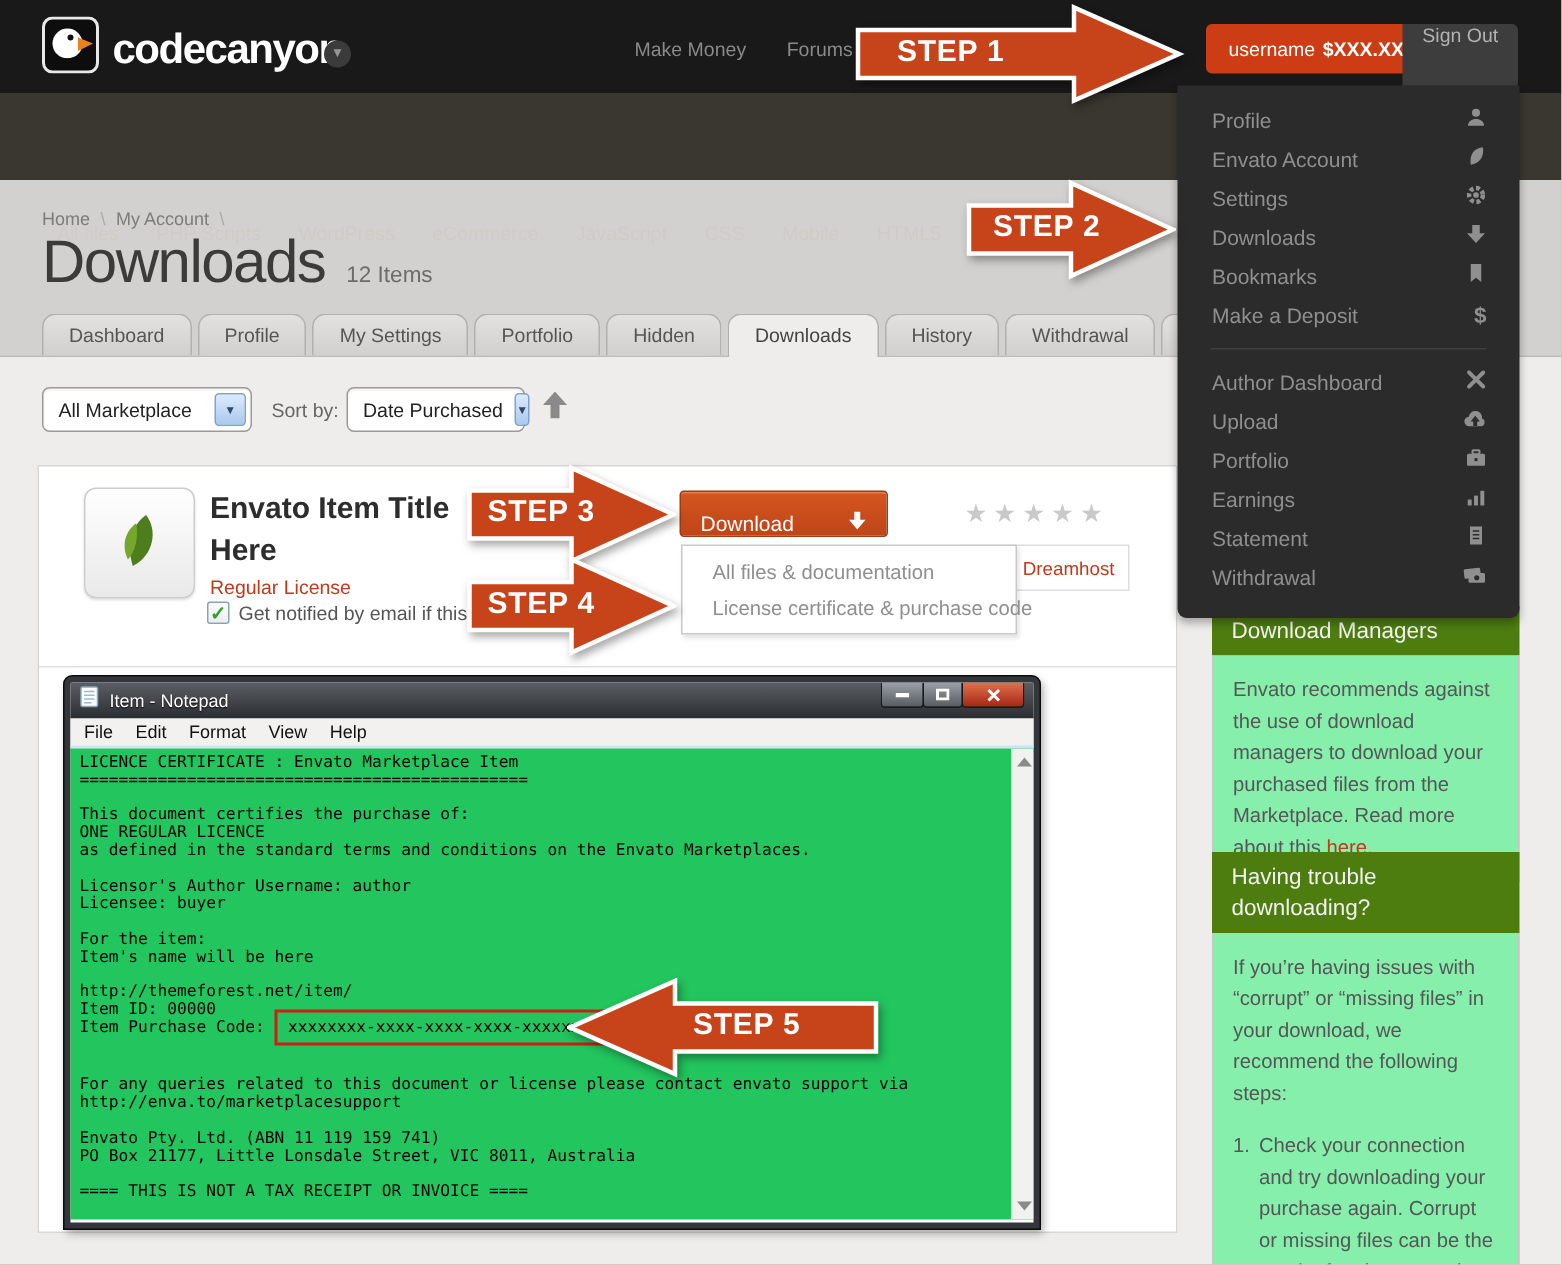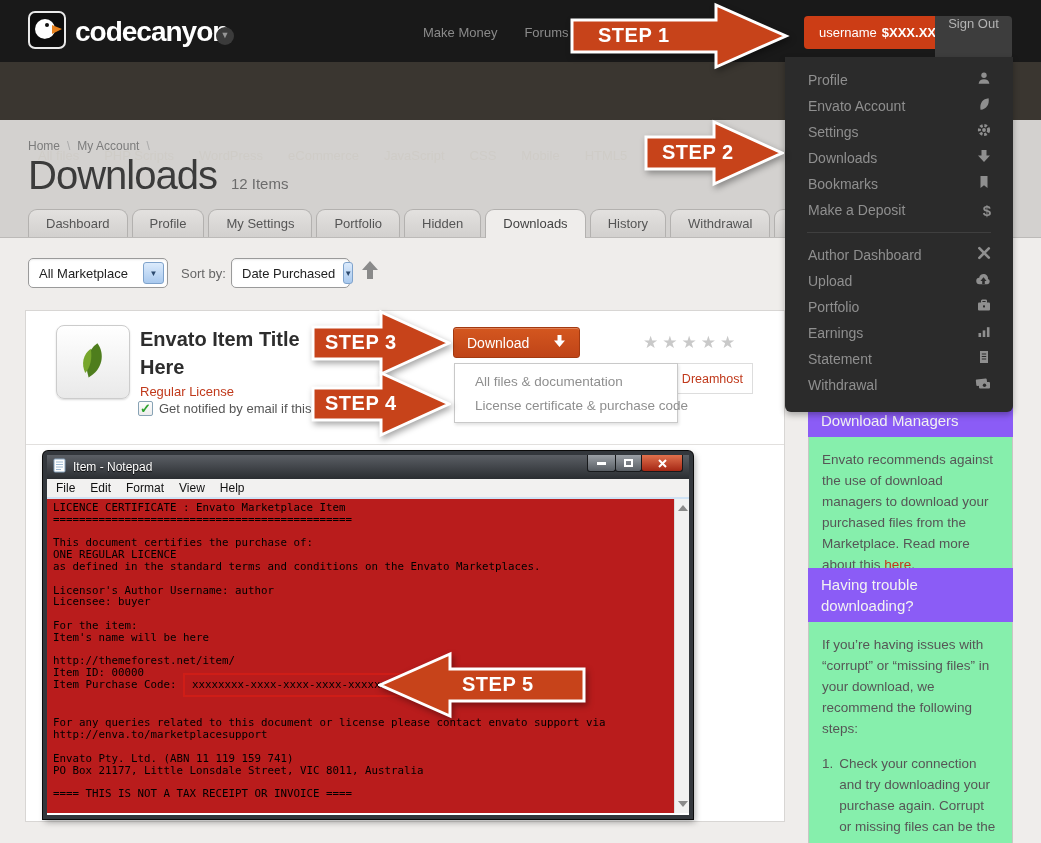--- a/index.html
+++ b/index.html
@@ -49,56 +49,56 @@
 
   
   .card{position:absolute;left:25px;top:310px;width:760px;height:512px;background:#fff;border:1px solid #d8d6d4;z-index:1;}
   .divline{position:absolute;left:0;top:133px;width:100%;border-top:1px solid #e2e0de;}
   .ilogo{position:absolute;left:30px;top:14px;width:74px;height:74px;border:1px solid #ccc;border-radius:8px;background:linear-gradient(#ffffff,#e9e9e9);display:flex;align-items:center;justify-content:center;box-shadow:0 1px 2px rgba(0,0,0,.15);}
   .ititle{position:absolute;left:114px;top:14px;width:185px;font-size:20px;line-height:28px;font-weight:bold;color:#2d2d2d;}
   .ilicense{position:absolute;left:114px;top:73px;font-size:13px;color:#c0391b;text-decoration:none;cursor:pointer;}
   .inotify{position:absolute;left:112px;top:90px;display:flex;align-items:center;gap:6px;}
   .cbx{width:15px;height:15px;border:1px solid #88a3b5;border-radius:2px;background:linear-gradient(#fdfdfd,#ededed);color:#2ea22e;font-size:13px;font-weight:bold;line-height:13px;text-align:center;cursor:pointer;}
   .inotify label{font-size:13px;color:#555;white-space:nowrap;}
-  .dlbtn{position:absolute;left:427px;top:16px;width:127px;height:31px;background:linear-gradient(#d4571f,#bf4418);border:1px solid #a33a11;border-radius:3px;color:#fff;font-size:14px;display:flex;align-items:center;justify-content:space-between;padding:0 13px;cursor:pointer;box-shadow:inset 0 1px 0 rgba(255,255,255,.25);}
+  .dlbtn{position:absolute;left:427px;top:16px;width:139px;height:31px;background:linear-gradient(#d4571f,#bf4418);border:1px solid #a33a11;border-radius:3px;color:#fff;font-size:14px;display:flex;align-items:flex-end;justify-content:space-between;padding:0 13px;cursor:pointer;box-shadow:inset 0 1px 0 rgba(255,255,255,.25);}
   .stars{position:absolute;left:617px;top:21px;font-size:17px;letter-spacing:4px;color:#c9c9c9;text-shadow:0 1px 0 #fff;cursor:pointer;}
   .dreambox{position:absolute;left:615px;top:52px;width:112px;height:31px;background:#fff;border:1px solid #ddd;display:flex;align-items:center;justify-content:flex-end;padding-right:9px;font-size:12.5px;color:#555;gap:4px;z-index:1;}
   .dreambox a{color:#c0391b;text-decoration:none;cursor:pointer;}
   .dlmenu{position:absolute;left:428px;top:52px;width:224px;height:60px;background:#fff;border:1px solid #c9c9c9;box-shadow:1px 2px 3px rgba(0,0,0,.12);z-index:2;display:flex;flex-direction:column;justify-content:center;gap:9px;padding:0 20px;}
   .dlmenu span{font-size:13.5px;color:#8f8f8f;cursor:pointer;white-space:nowrap;}
 
   
   .np{position:absolute;left:17px;top:140px;width:650px;height:368px;border:4px solid #33373c;border-radius:5px 5px 0 0;background:#fff;box-shadow:0 0 0 1px #0b0b0b,2px 3px 6px rgba(0,0,0,.35);}
   .np-title{height:24px;background:linear-gradient(#5b5f65,#2a2d31);display:flex;align-items:center;padding-left:6px;gap:7px;}
   .np-title .t{color:#fff;font-size:12px;text-shadow:0 1px 1px #000;}
   .np-btns{position:absolute;right:6px;top:0;display:flex;}
   .np-b{height:17px;border:1px solid #17191b;border-top:none;border-radius:0 0 3px 3px;background:linear-gradient(#9ba0a6,#585d63);display:flex;align-items:center;justify-content:center;margin-left:-1px;cursor:pointer;}
   .np-b.min{width:29px;} .np-b.max{width:27px;}
   .np-b.close{width:42px;background:linear-gradient(#e0714d,#a52714);}
   .np-menu{height:20px;background:#f2f1f0;border-bottom:2px solid #cfe2f4;display:flex;align-items:center;gap:15px;padding-left:9px;}
   .np-menu span{font-size:12px;color:#111;cursor:pointer;}
-  .np-body{position:relative;height:314px;background:#b91c1c;overflow:hidden;}
+  .np-body{position:relative;height:314px;background:#22c55e;overflow:hidden;}
   .np-text{padding:3px 24px 0 6px;font-family:"DejaVu Sans Mono",monospace;font-size:10.8px;line-height:11.8px;color:#000;white-space:pre;}
   .np-codeline{padding-left:6px;font-family:"DejaVu Sans Mono",monospace;font-size:10.8px;line-height:11.8px;white-space:pre;display:flex;align-items:center;}
   .code-box{border:2px solid #cf1d17;padding:4px 7px;margin:-6px 0;display:inline-block;}
   .np-scroll{position:absolute;right:0;top:0;width:15px;height:100%;background:#f1f1f1;border-left:1px solid #dcdcdc;}
   .sc-up,.sc-dn{position:absolute;left:3px;width:0;height:0;border-left:5px solid transparent;border-right:5px solid transparent;cursor:pointer;}
   .sc-up{top:6px;border-bottom:6px solid #8a8a8a;}
   .sc-dn{bottom:6px;border-top:6px solid #8a8a8a;}
 
   
   .acct{position:absolute;left:785px;top:57px;width:228px;background:#2b2b2b;border-radius:0 0 6px 6px;z-index:50;padding:10px 0 14px;box-shadow:0 3px 6px rgba(0,0,0,.3);}
   .mi{height:26px;display:flex;align-items:center;justify-content:space-between;padding:0 22px 0 23px;cursor:pointer;}
   .mi .ml{font-size:14px;color:#8f8f8f;}
   .mi svg{fill:#8f8f8f;}
   .mdiv{border-top:1px solid #3f3f3f;margin:9px 22px;}
 
   
   .sbox{position:absolute;left:808px;width:205px;z-index:10;}
-  .sbox .bh{background:#8b5cf6;color:#f2f2f2;font-size:15px;padding:6px 13px;line-height:21px;}
+  .sbox .bh{background:#4d7c0f;color:#f2f2f2;font-size:15px;padding:6px 13px;line-height:21px;}
   .sbox .bb{background:#86efac;border:1px solid #c8c6c4;border-top:none;padding:12px 13px;font-size:13.5px;line-height:1.56;color:#565656;}
   .sbox a{color:#c0391b;text-decoration:none;cursor:pointer;}
   .steplist{display:flex;gap:6px;margin-top:14px;}
   .steplist .n{white-space:nowrap;}
 
   
   .arrow{position:absolute;z-index:60;filter:drop-shadow(2px 3px 3px rgba(0,0,0,.35));}
   .arrow svg{display:block;}
   .arrow .lbl{position:absolute;top:50%;transform:translateY(-54%);color:#fff;font-size:20px;font-weight:800;letter-spacing:.5px;white-space:nowrap;}
 </style>

